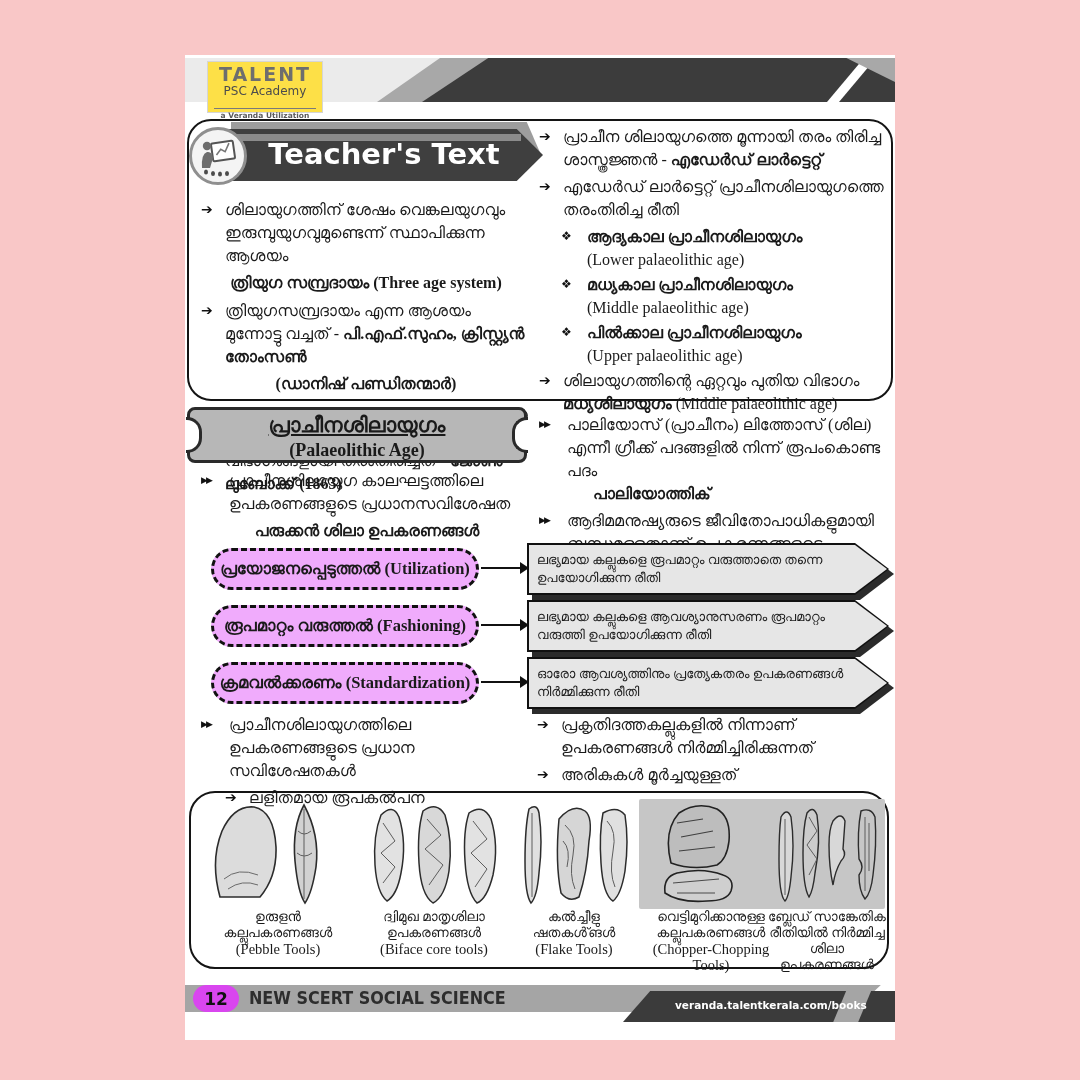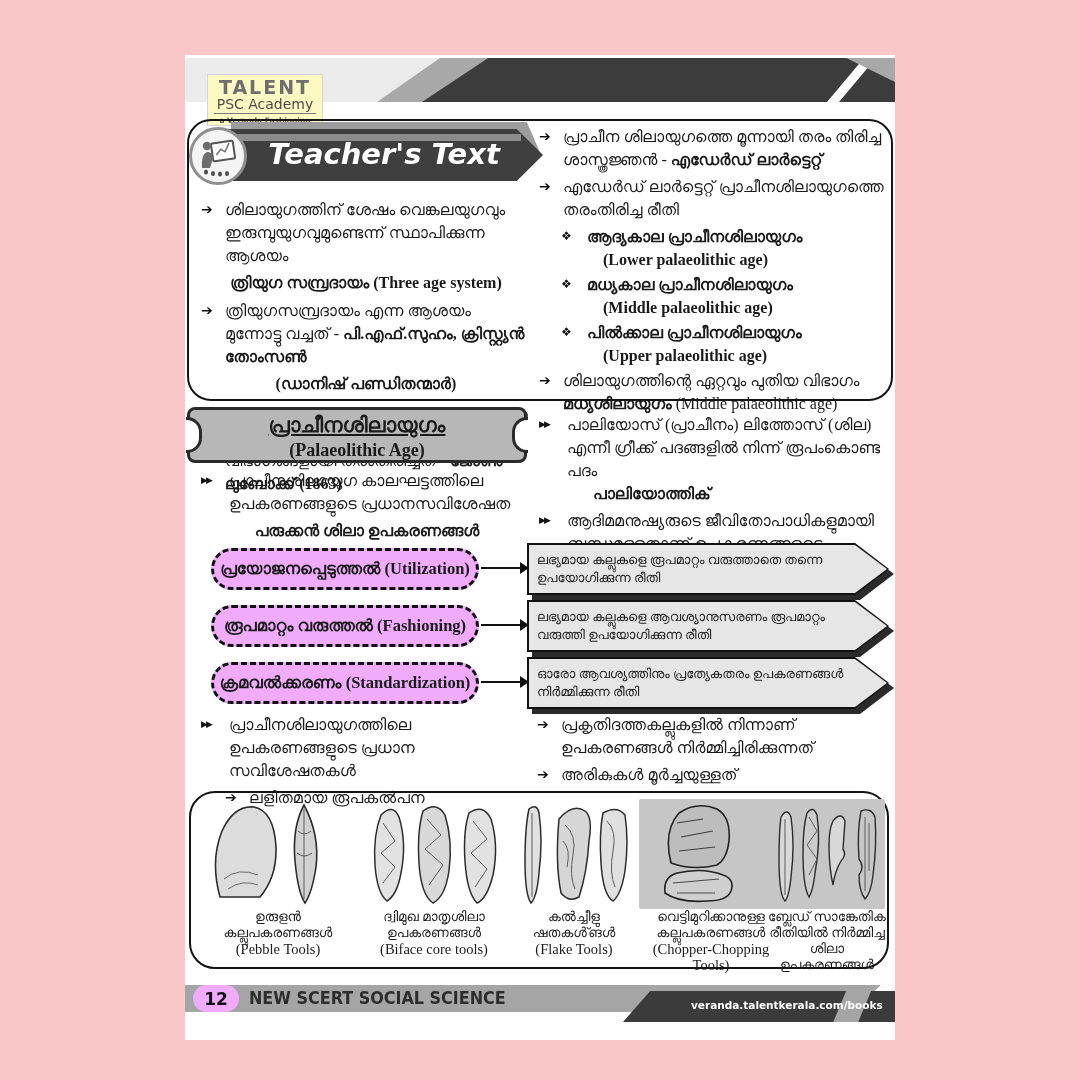--- a/index.html
+++ b/index.html
@@ -17,51 +17,51 @@
   .hdr-light{position:absolute;left:0;top:3px;width:302px;height:44px;background:#ebebeb;
     clip-path:polygon(0 0,100% 0,82% 100%,0 100%);}
   .hdr-mid{position:absolute;left:192px;top:3px;width:140px;height:44px;background:#a8a8a8;
     clip-path:polygon(45% 0,100% 0,55% 100%,0 100%);}
   .hdr-dark{position:absolute;left:237px;top:3px;width:473px;height:44px;background:#3c3c3c;
     clip-path:polygon(14% 0,100% 0,100% 100%,0 100%);}
   .hdr-slash{position:absolute;left:640px;top:3px;width:50px;height:44px;background:#ffffff;
     clip-path:polygon(72% 8%,96% 8%,28% 100%,4% 100%);}
   .hdr-tri{position:absolute;left:656px;top:3px;width:54px;height:24px;background:#a8a8a8;
     clip-path:polygon(10% 0,100% 0,100% 100%);}
-  .logo-card{position:absolute;left:22px;top:6px;width:114px;height:50px;background:#fef9c3;
-    border:1px solid #d5d5d5;text-align:center;font-family:"DejaVu Sans",sans-serif;margin-top:13px;}
+  .logo-card{position:absolute;left:22px;top:6px;width:114px;height:50px;background:#fde047;
+    border:1px solid #d5d5d5;text-align:center;font-family:"DejaVu Sans",sans-serif;}
   .logo-t{font-size:19px;font-weight:bold;color:#6e6e6e;letter-spacing:2px;line-height:21px;margin-top:2px;}
-  .logo-s{font-size:14px;color:#4c4c4c;line-height:13px;border-bottom:1px solid #7a7a7a;padding-bottom:2px;margin:0 6px;}
+  .logo-s{font-size:12px;color:#4c4c4c;line-height:13px;border-bottom:1px solid #7a7a7a;padding-bottom:10px;margin:0 6px;}
   .logo-e{font-size:7.5px;font-weight:bold;color:#5a5a5a;line-height:10px;margin-top:2px;}
 
   
   .tt-box{position:absolute;left:2px;top:64px;width:702px;height:278px;
     border:2px solid #141414;border-radius:24px;}
-  .banner{position:absolute;left:20px;top:74px;width:338px;height:60px;font-style:italic;}
+  .banner{position:absolute;left:20px;top:74px;width:338px;height:60px;}
   .banner-back{position:absolute;left:26px;top:-7px;width:318px;height:30px;background:#9d9d9d;
     clip-path:polygon(0 0,93% 0,100% 170%,0 170%);}
   .banner-main{position:absolute;left:10px;top:0;width:328px;height:52px;background:#3f3f3f;
     clip-path:polygon(0 0,92% 0,100% 50%,92% 100%,0 100%);}
   .banner-inner{position:absolute;left:26px;top:5px;width:290px;height:7px;background:#8b8b8b;}
   .banner-text{position:absolute;left:54px;top:8px;width:250px;text-align:center;
     font-family:"DejaVu Sans",sans-serif;font-weight:bold;font-size:29px;color:#ffffff;}
   .tt-icon{position:absolute;left:4px;top:72px;width:58px;height:58px;border-radius:50%;
     background:#f4f4f4;border:3px solid #8f8f8f;box-sizing:border-box;z-index:3;display:flex;align-items:center;justify-content:center;}
 
   
   .col{position:absolute;font-size:16px;line-height:1.44;}
   .tt-left{left:16px;top:143px;width:330px;}
   .tt-right{left:354px;top:70px;width:348px;}
   .item{display:flex;gap:8px;margin-bottom:4px;}
   .b-arrow{flex:0 0 16px;font-family:"DejaVu Sans",sans-serif;font-size:14px;line-height:23px;color:#111;}
   .b-dbl{flex:0 0 20px;font-family:"DejaVu Sans",sans-serif;font-size:9px;letter-spacing:-2px;line-height:23px;color:#111;}
   .b-diamond{flex:0 0 18px;font-family:"DejaVu Sans",sans-serif;font-size:12px;line-height:23px;color:#111;}
   .ctr{text-align:center;font-weight:bold;}
   .sub{margin:2px 0 2px 22px;}
-  .sub .en{font-weight:bold;margin-left:16px;}
+  .sub .en{font-weight:normal;}
 
   
   .sec{position:absolute;left:2px;top:352px;width:340px;height:56px;background:#b7b7b7;
     border:3px solid #2a2a2a;border-radius:8px;box-sizing:border-box;text-align:center;}
   .sec::before,.sec::after{content:"";position:absolute;top:50%;transform:translateY(-50%);
     width:13px;height:30px;background:#ffffff;border:3px solid #2a2a2a;}
   .sec::before{left:-4px;border-left:none;border-radius:0 15px 15px 0;}
   .sec::after{right:-4px;border-right:none;border-radius:15px 0 0 15px;}
   .sec-ml{font-weight:bold;font-size:21px;line-height:28px;text-decoration:underline;margin-top:1px;}
   .sec-en{font-weight:bold;font-size:18px;line-height:22px;}
@@ -103,41 +103,41 @@
   .f4{left:450px;width:124px;margin-left:8px;} .f5{left:576px;width:120px;}
 
   
   .footer{position:absolute;left:0;top:930px;width:710px;height:40px;font-family:"DejaVu Sans",sans-serif;}
   .foot-gray{position:absolute;left:0;top:0;width:710px;height:27px;background:#a5a5a5;
     clip-path:polygon(0 0,98% 0,94% 100%,0 100%);}
   .foot-dark{position:absolute;left:438px;top:6px;width:272px;height:31px;background:#3b3b3b;
     clip-path:polygon(10% 0,100% 0,100% 100%,0 100%);}
   .foot-slash{position:absolute;left:642px;top:2px;width:52px;height:35px;background:#a5a5a5;
     clip-path:polygon(40% 0,88% 0,60% 100%,12% 100%);}
-  .badge{position:absolute;left:8px;top:0;width:46px;height:27px;background:#f0abfc;border-radius:14px;
+  .badge{position:absolute;left:8px;top:0;width:46px;height:27px;background:#d946ef;border-radius:14px;
     display:flex;align-items:center;justify-content:center;font-weight:bold;font-size:17px;color:#111;}
   .foot-title{position:absolute;left:64px;top:3px;font-weight:bold;font-size:17px;color:#2d2d2d;
     transform:scaleX(.94);transform-origin:left;white-space:nowrap;}
-  .foot-url{position:absolute;left:490px;top:14px;font-size:10.5px;font-weight:bold;color:#ffffff;white-space:nowrap;margin-left:16px;}
+  .foot-url{position:absolute;left:490px;top:14px;font-size:10.5px;font-weight:bold;color:#ffffff;white-space:nowrap;}
 </style>
 </head>
 <body>
 
 <div class="page">
 
   <div class="hdr">
     <div class="hdr-light"></div>
     <div class="hdr-mid"></div>
     <div class="hdr-dark"></div>
     <div class="hdr-slash"></div>
     <div class="hdr-tri"></div>
     <div class="logo-card">
       <div class="logo-t">TALENT</div>
       <div class="logo-s">PSC Academy</div>
-      <div class="logo-e">a Veranda Fashioning</div>
+      <div class="logo-e">a Veranda Utilization</div>
     </div>
   </div>
 
   <div class="tt-box"></div>
 
   <div class="tt-icon">
     <svg width="44" height="44" viewBox="0 0 44 44">
       <rect x="16" y="8" width="22" height="18" rx="1.5" fill="#ffffff" stroke="#555" stroke-width="2" transform="rotate(-8 27 17)"></rect>
       <polyline points="20,20 25,15 29,18 34,10" fill="none" stroke="#777" stroke-width="1.6" transform="rotate(-8 27 17)"></polyline>
       <circle cx="11" cy="12" r="4.2" fill="#6d6d6d"></circle>

